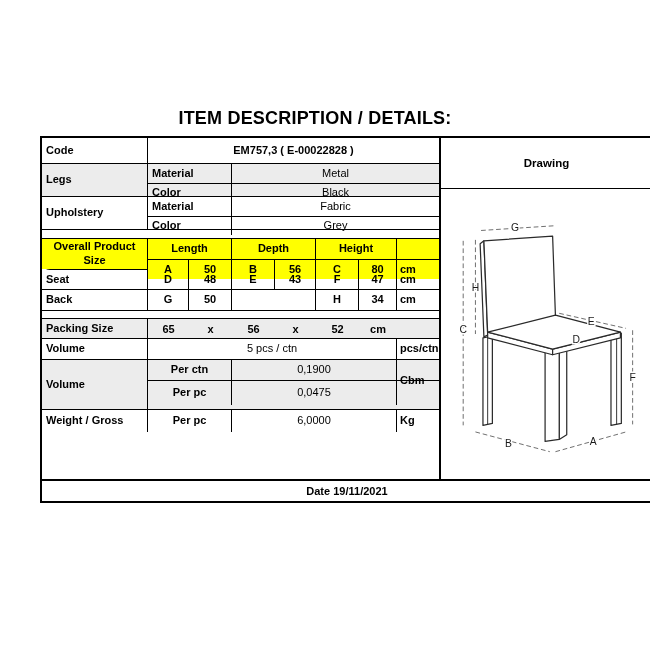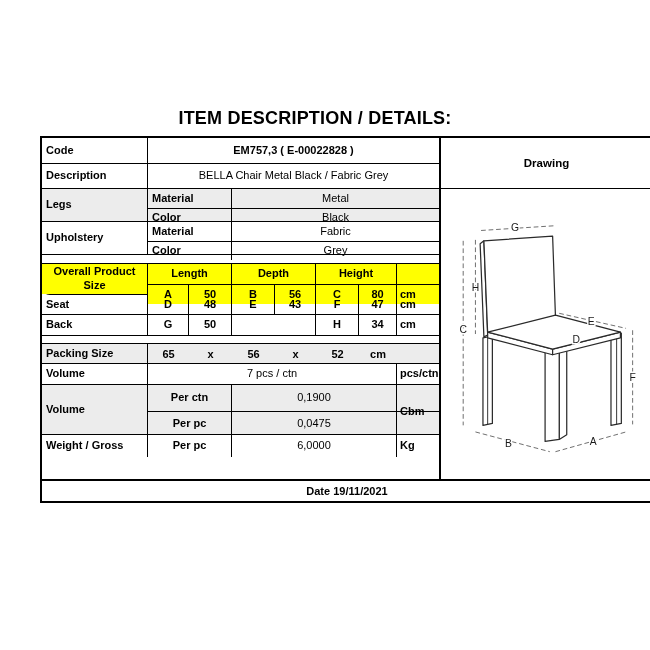--- a/index.html
+++ b/index.html
@@ -64,21 +64,21 @@
   .h-sp1{height:9px;}
   .h-size{height:31px;border-radius:8px;}
   .h-szh{height:21px;}
   .h-szv{height:19px;}
   .h-seat{height:20px;}
   .h-back{height:21px;}
   .h-sp2{height:8px;}
   .h-pack{height:20px;}
   .h-volp{height:21px;}
   .h-volc{height:50px;}
-  .h-vsub1{height:27px;}
+  .h-vsub1{height:21px;}
   .h-vsub2{height:24px;}
   .h-weight{height:22px;border-bottom:none;}
 
   .shade{background:var(--shade);}
   .yellow .cell,.yellow{background:var(--highlight);}
   .size-lab{
     text-align:center;font-weight:bold;justify-content:center;padding-left:0;
     white-space:normal;line-height:1.25;
   }
   .pack-strip{display:flex;align-items:center;flex:1;}
@@ -114,24 +114,20 @@
 <div class="table-outer">
   <div class="table-main">
 
     <div class="left-section">
 
       <div class="row h-code">
         <div class="cell w-lab lbl">Code</div>
         <div class="cell w-val nb b">EM757,3 ( E-00022828 )</div>
       </div>
 
-      <div class="row h-desc">
-        <div class="cell w-lab lbl">Description</div>
-        <div class="cell w-val nb">BELLA Chair Metal Black / Fabric Grey</div>
-      </div>
 
       <div class="grp h-g2 shade">
         <div class="cell w-lab lbl nbx">Legs</div>
         <div class="grp-right">
           <div class="subrow h-sub1">
             <div class="cell w-sub lbl">Material</div>
             <div class="cell w-val nb">Metal</div>
           </div>
           <div class="subrow h-sub2 last">
             <div class="cell w-sub lbl">Color</div>
@@ -207,21 +203,21 @@
           <span style="width:43px;">x</span>
           <span style="width:43px;">56</span>
           <span style="width:41px;">x</span>
           <span style="width:43px;">52</span>
           <span style="width:38px;">cm</span>
         </div>
       </div>
 
       <div class="row h-volp">
         <div class="cell w-lab lbl">Volume</div>
-        <div class="cell w-val">7 pcs / ctn</div>
+        <div class="cell w-val">5 pcs / ctn</div>
         <div class="cell w-unit unit nb">pcs/ctn</div>
       </div>
 
       <div class="grp h-volc shade">
         <div class="cell w-lab lbl">Volume</div>
         <div class="grp-right">
           <div class="subrow h-vsub1">
             <div class="cell w-sub b">Per ctn</div>
             <div class="cell w-val" style="width:165px;flex:none;">0,1900</div>
             <div class="cell w-unit unit nb" style="flex:1;"></div>

